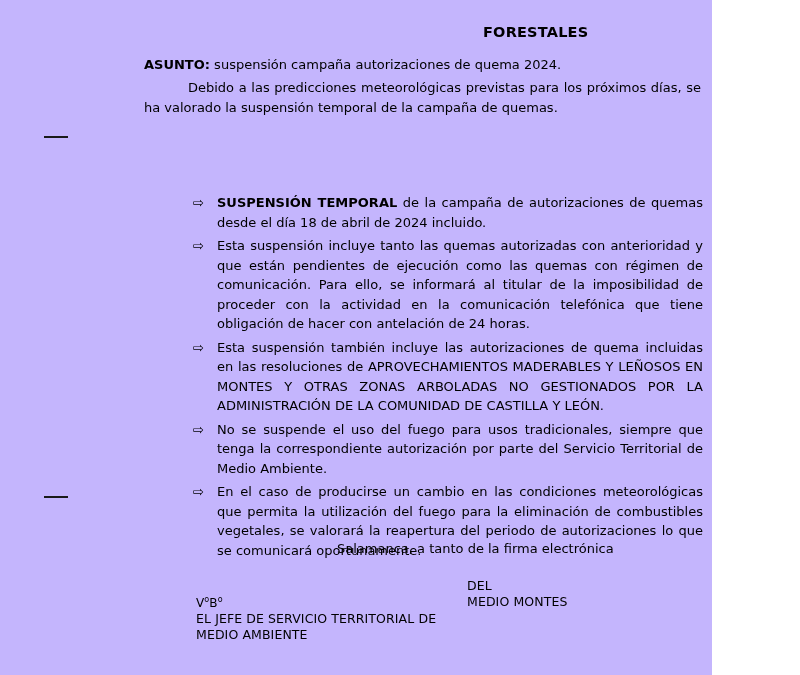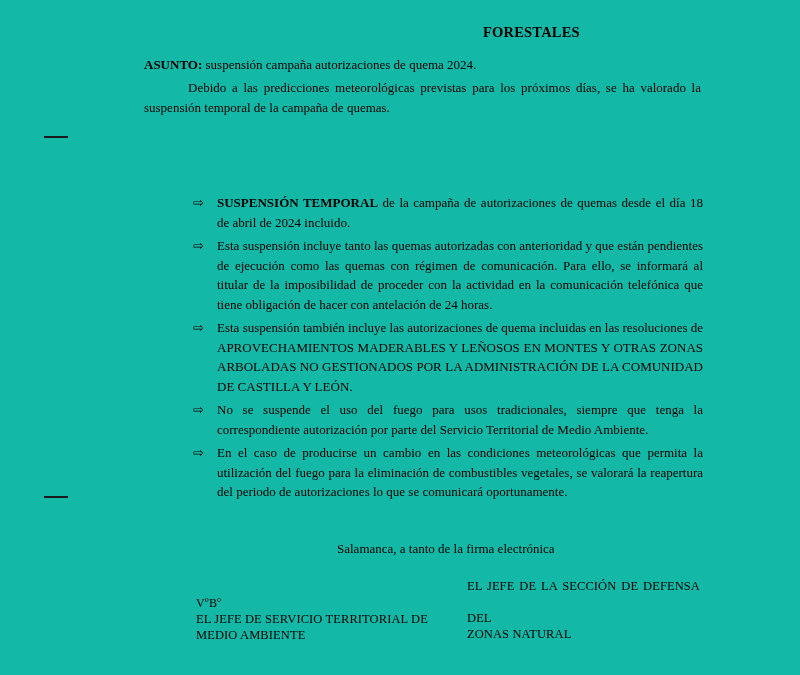--- a/index.html
+++ b/index.html
@@ -6,25 +6,24 @@
     margin: 0;
     padding: 0;
     background: #ffffff;
   }
   body {
     font-family: "DejaVu Sans", sans-serif;
     color: #000000;
   }
   #page {
     position: relative;
-    width: 800px;
+    width: 712px;
     height: 675px;
-    background: #14b8a6;
+    background: #c4b5fd;
     overflow: hidden;
-    font-family: Liberation Serif, serif;
   }
 
   
   .addressee {
     position: absolute;
     left: 483px;
     top: -15px;
     width: 225px;
     font-size: 14.5px;
     font-weight: bold;
@@ -185,23 +184,22 @@
 
   <div class="dateline">Salamanca, a tanto de la firma electrónica</div>
 
   <div class="sig" id="sig-left">
     <div class="vobo">V<sup>o</sup>B<sup>o</sup></div>
     <div>EL JEFE DE SERVICIO TERRITORIAL DE</div>
     <div>MEDIO AMBIENTE</div>
   </div>
 
   <div class="sig" id="sig-right">
-    <div class="jline">EL JEFE DE LA SECCIÓN DE DEFENSA</div>
     <div>DEL</div>
-    <div>ZONAS NATURAL</div>
+    <div>MEDIO MONTES</div>
   </div>
 
   <div class="margin-mark" id="margin-mark-1"></div>
   <div class="margin-mark" id="margin-mark-2"></div>
 
   <div class="footer-faint"></div>
 
 </div>
 
 </body></html>

